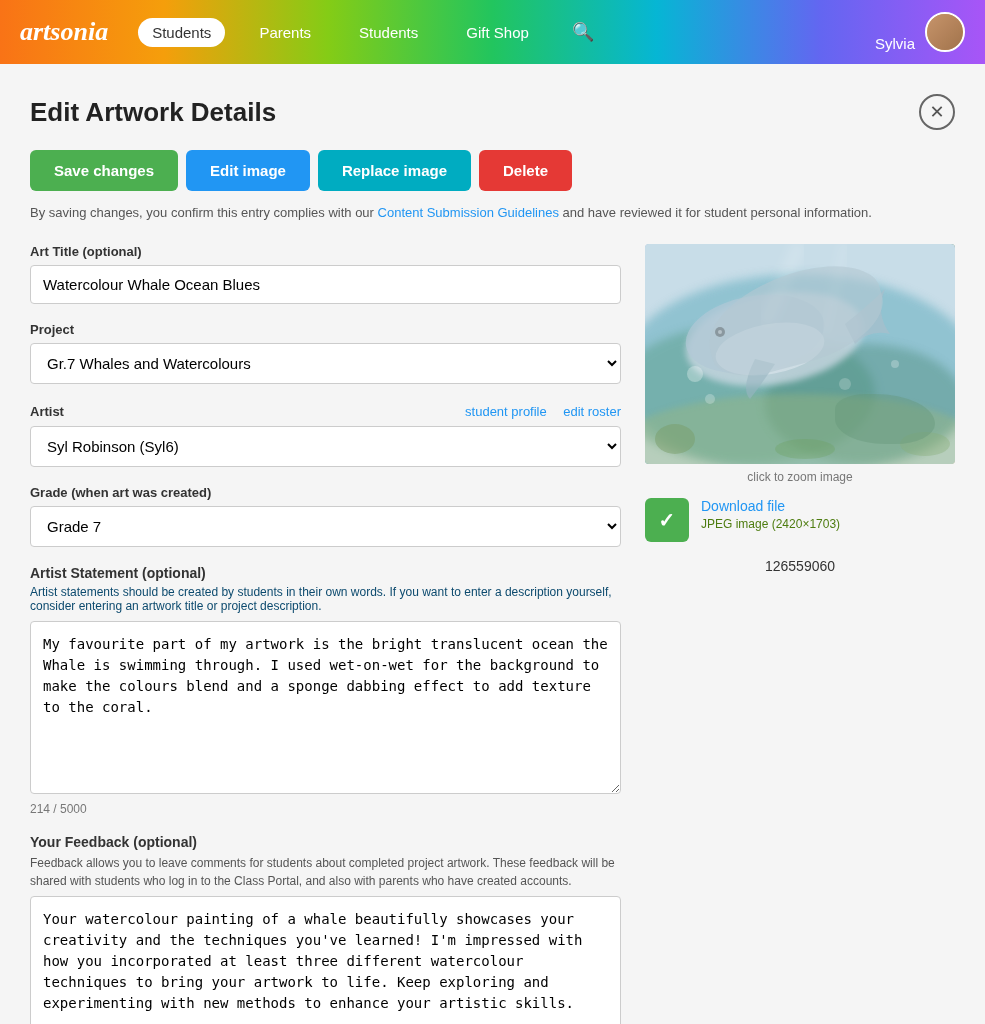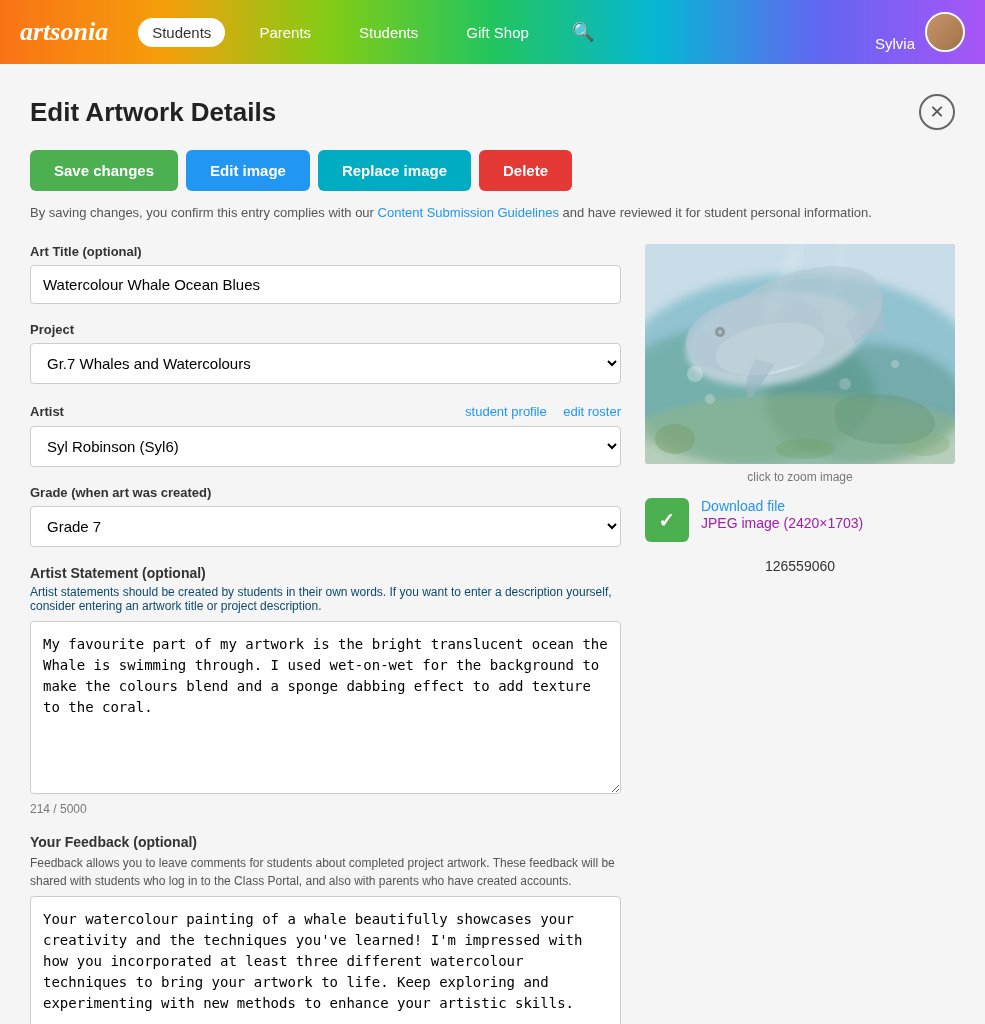--- a/index.html
+++ b/index.html
@@ -280,22 +280,22 @@
       font-size: 20px;
       font-weight: bold;
     }
     .download-link {
       color: #2196f3;
       text-decoration: none;
       font-size: 14px;
       display: block;
     }
     .download-meta {
-      font-size: 14px;
-      color: #a21caf;
+      font-size: 12px;
+      color: #4d7c0f;
     }
 
     .art-id-section {
       text-align: center;
     }
     .art-id-label {
       font-weight: bold;
       font-size: 14px;
       color: #333;
     }

